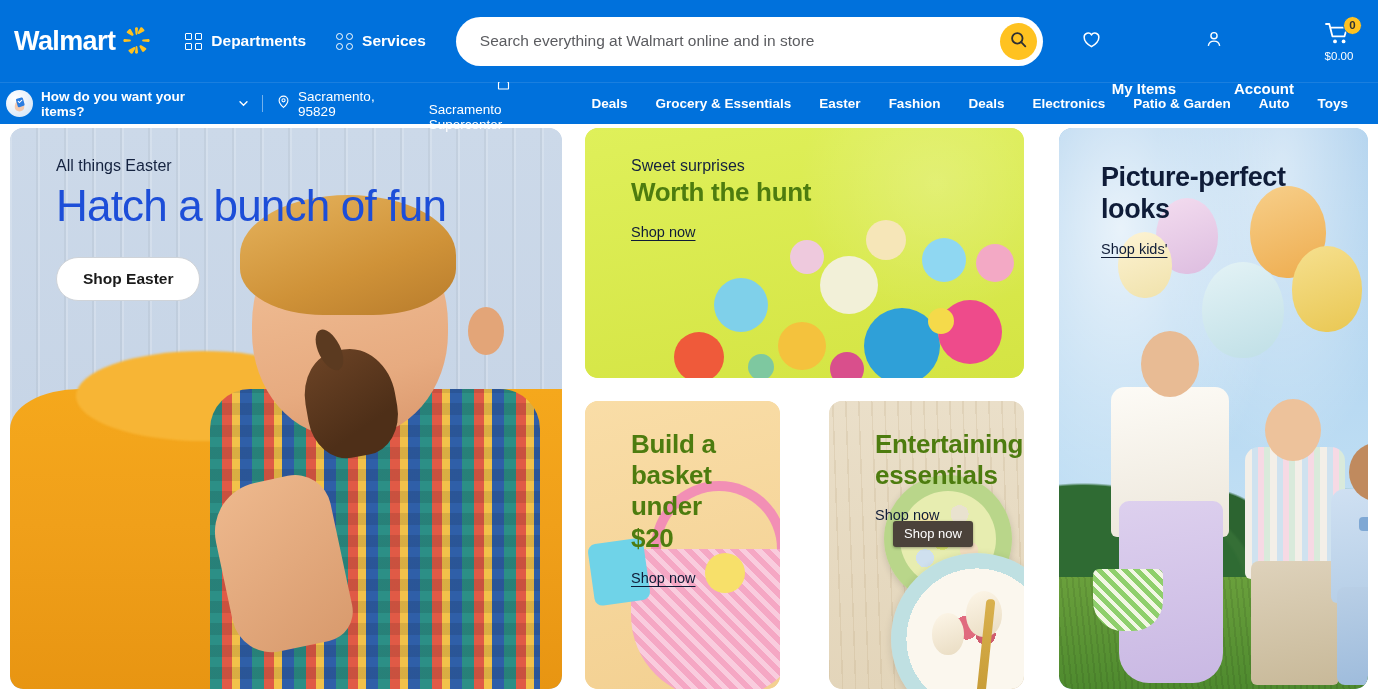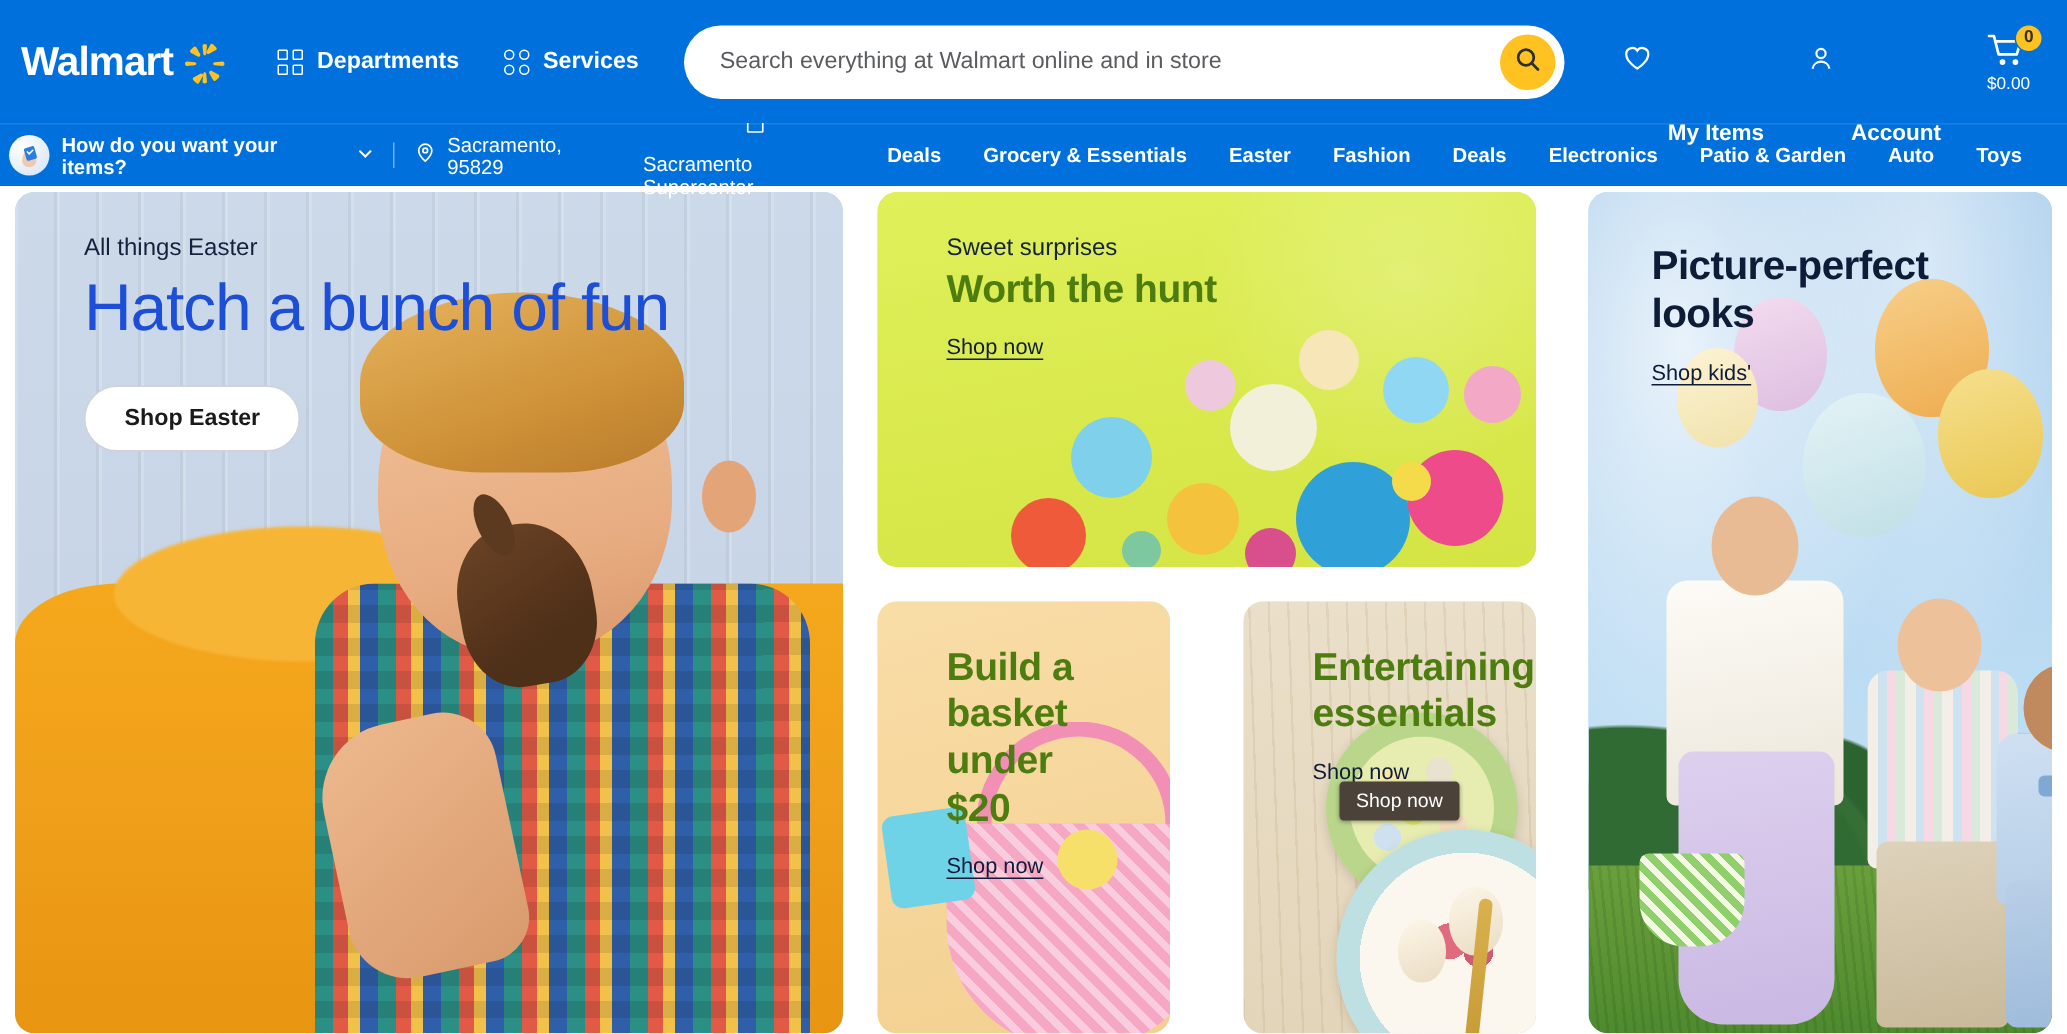--- a/index.html
+++ b/index.html
@@ -15,21 +15,21 @@
   .header {
     height: 82px;
     background: #0071dc;
     display: flex;
     align-items: center;
     padding: 0 16px 0 14px;
     position: relative;
     z-index: 20;
   }
   .logo-wrap {
-    display: flex; align-items: flex-end; gap: 7px;
+    display: flex; align-items: flex-start; gap: 7px;
     margin-right: 34px; cursor: pointer;
   }
   .logo-text {
     color: #fff; font-size: 27px; font-weight: bold;
     letter-spacing: -0.6px;
   }
   .spark { width: 29px; height: 29px; display:block; }
 
   .hdr-link {
     display: flex; align-items: center; gap: 9px;

